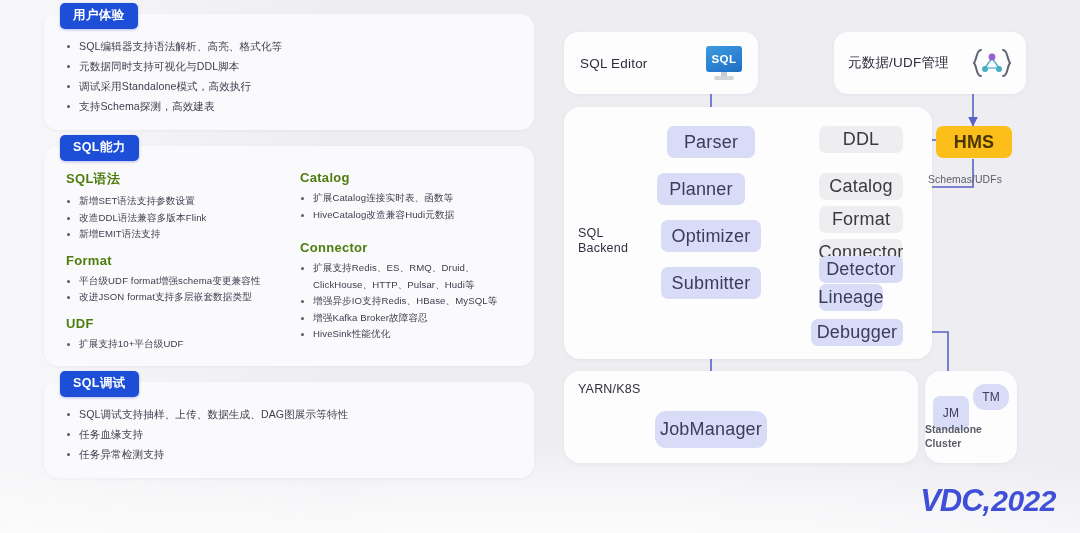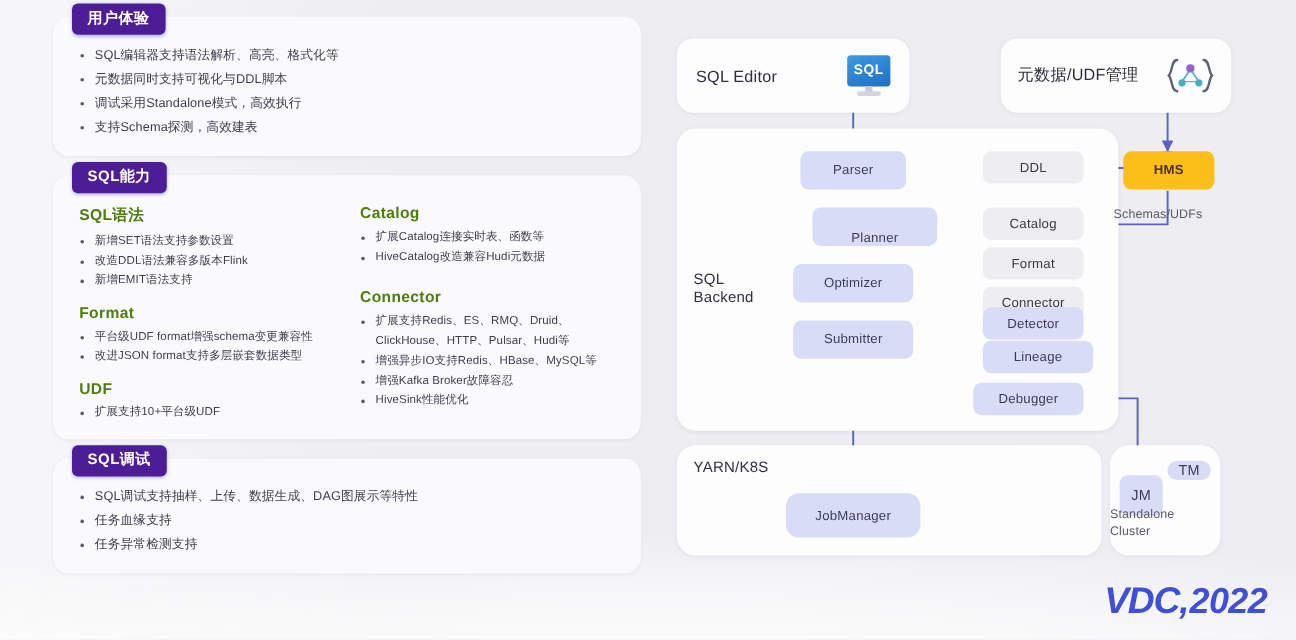--- a/index.html
+++ b/index.html
@@ -26,21 +26,21 @@
   .left{ position:absolute; left:44px; top:14px; width:490px; }
 
   .card{
     background:#fafafc;
     border-radius:14px;
     box-shadow:0 1px 3px rgba(60,60,110,.06);
     position:relative;
   }
   .badge{
     position:absolute; top:-11px; left:16px;
-    background:#4c1d95;
+    background:#1d4ed8;
     color:#fff;
     font-size:12.5px;
     font-weight:bold;
     letter-spacing:.4px;
     padding:4px 13px 5px;
     border-radius:5px;
     box-shadow:0 1px 3px rgba(59,70,224,.35);
     white-space:nowrap;
   }
   .card-body{ padding:22px 18px 14px 22px; }
@@ -89,21 +89,21 @@
     position:absolute;
     font-size:12.5px;
     color:#2f2f3d;
     letter-spacing:.2px;
     line-height:15px;
   }
 
   .node{
     position:absolute;
     display:flex; align-items:center; justify-content:center;
-    font-size:11px;
+    font-size:18px;
     letter-spacing:.2px;
     border-radius:7px;
     color:#3a3a52;
     text-align:center;
     white-space:nowrap;
   }
   .n-blue{ background:#d9dcf7; color:#3c3c58; }
   .n-grey{ background:#eeeef0; color:#3a3a42; }
   .n-gold{ background:#fcbf19; color:#4a3505; font-weight:bold; }
   .n-small{ font-size:12px; }
@@ -334,21 +334,21 @@
 
   <div class="panel" style="left:8px; top:93px; width:368px; height:252px;"></div>
   <div class="panel-title" style="left:22px; top:212px;">
     <div>SQL</div>
     <div>Backend</div>
   </div>
 
   <div class="node n-blue" style="left:111px; top:112px; width:88px; height:32px;">
       <span>Parser</span>
     </div>
-  <div class="node n-blue" style="left:121px; top:159px; width:104px; height:32px;align-items:flex-end;">
+  <div class="node n-blue" style="left:101px; top:159px; width:88px; height:32px;">
       <span>Planner</span>
     </div>
   <div class="node n-blue" style="left:105px; top:206px; width:100px; height:32px;">
       <span>Optimizer</span>
     </div>
   <div class="node n-blue" style="left:105px; top:253px; width:100px; height:32px;">
       <span>Submitter</span>
     </div>
 
   <div class="node n-grey" style="left:263px; top:112px; width:84px; height:27px;">
@@ -360,21 +360,21 @@
   <div class="node n-grey" style="left:263px; top:192px; width:84px; height:27px;">
       <span>Format</span>
     </div>
   <div class="node n-grey" style="left:263px; top:225px; width:84px; height:27px;">
       <span>Connector</span>
     </div>
 
   <div class="node n-blue" style="left:263px; top:242px; width:84px; height:27px;">
       <span>Detector</span>
     </div>
-  <div class="node n-blue" style="left:263px; top:270px; width:92px; height:27px;">
+  <div class="node n-blue" style="left:263px; top:270px; width:64px; height:27px;">
       <span>Lineage</span>
     </div>
   <div class="node n-blue" style="left:255px; top:305px; width:92px; height:27px;">
       <span>Debugger</span>
     </div>
 
   <div class="node n-gold" style="left:380px; top:112px; width:76px; height:32px;">
       <span>HMS</span>
     </div>
   <div class="lbl" style="left:372px; top:159px; width:94px;">Schemas/UDFs</div>
@@ -382,24 +382,24 @@
   <div class="panel" style="left:8px; top:357px; width:354px; height:92px;"></div>
   <div class="panel-title" style="left:22px; top:368px;">YARN/K8S</div>
   <div class="node n-blue" style="left:99px; top:397px; width:112px; height:37px;border-radius:11px;">
       <span>JobManager</span>
     </div>
 
   <div class="panel" style="left:369px; top:357px; width:92px; height:92px;"></div>
   <div class="node n-blue n-small" style="left:377px; top:370px; width:36px; height:34px;margin-top:12px;">
       <span>JM</span>
     </div>
-  <div class="node n-blue n-small" style="left:417px; top:370px; width:36px; height:16px;border-radius:12px;">
+  <div class="node n-blue n-small" style="left:417px; top:370px; width:36px; height:26px;border-radius:12px;">
       <span>TM</span>
     </div>
-  <div class="lbl" style="left:369px; top:409px; width:110px;">
+  <div class="lbl" style="left:369px; top:409px; width:110px;font-weight:bold;">
     <div>Standalone</div>
     <div>Cluster</div>
   </div>
 
 </div>
 
 <div class="vdc">
   <span class="mark">VDC,</span>
   <span class="yr">2022</span>
 </div>

